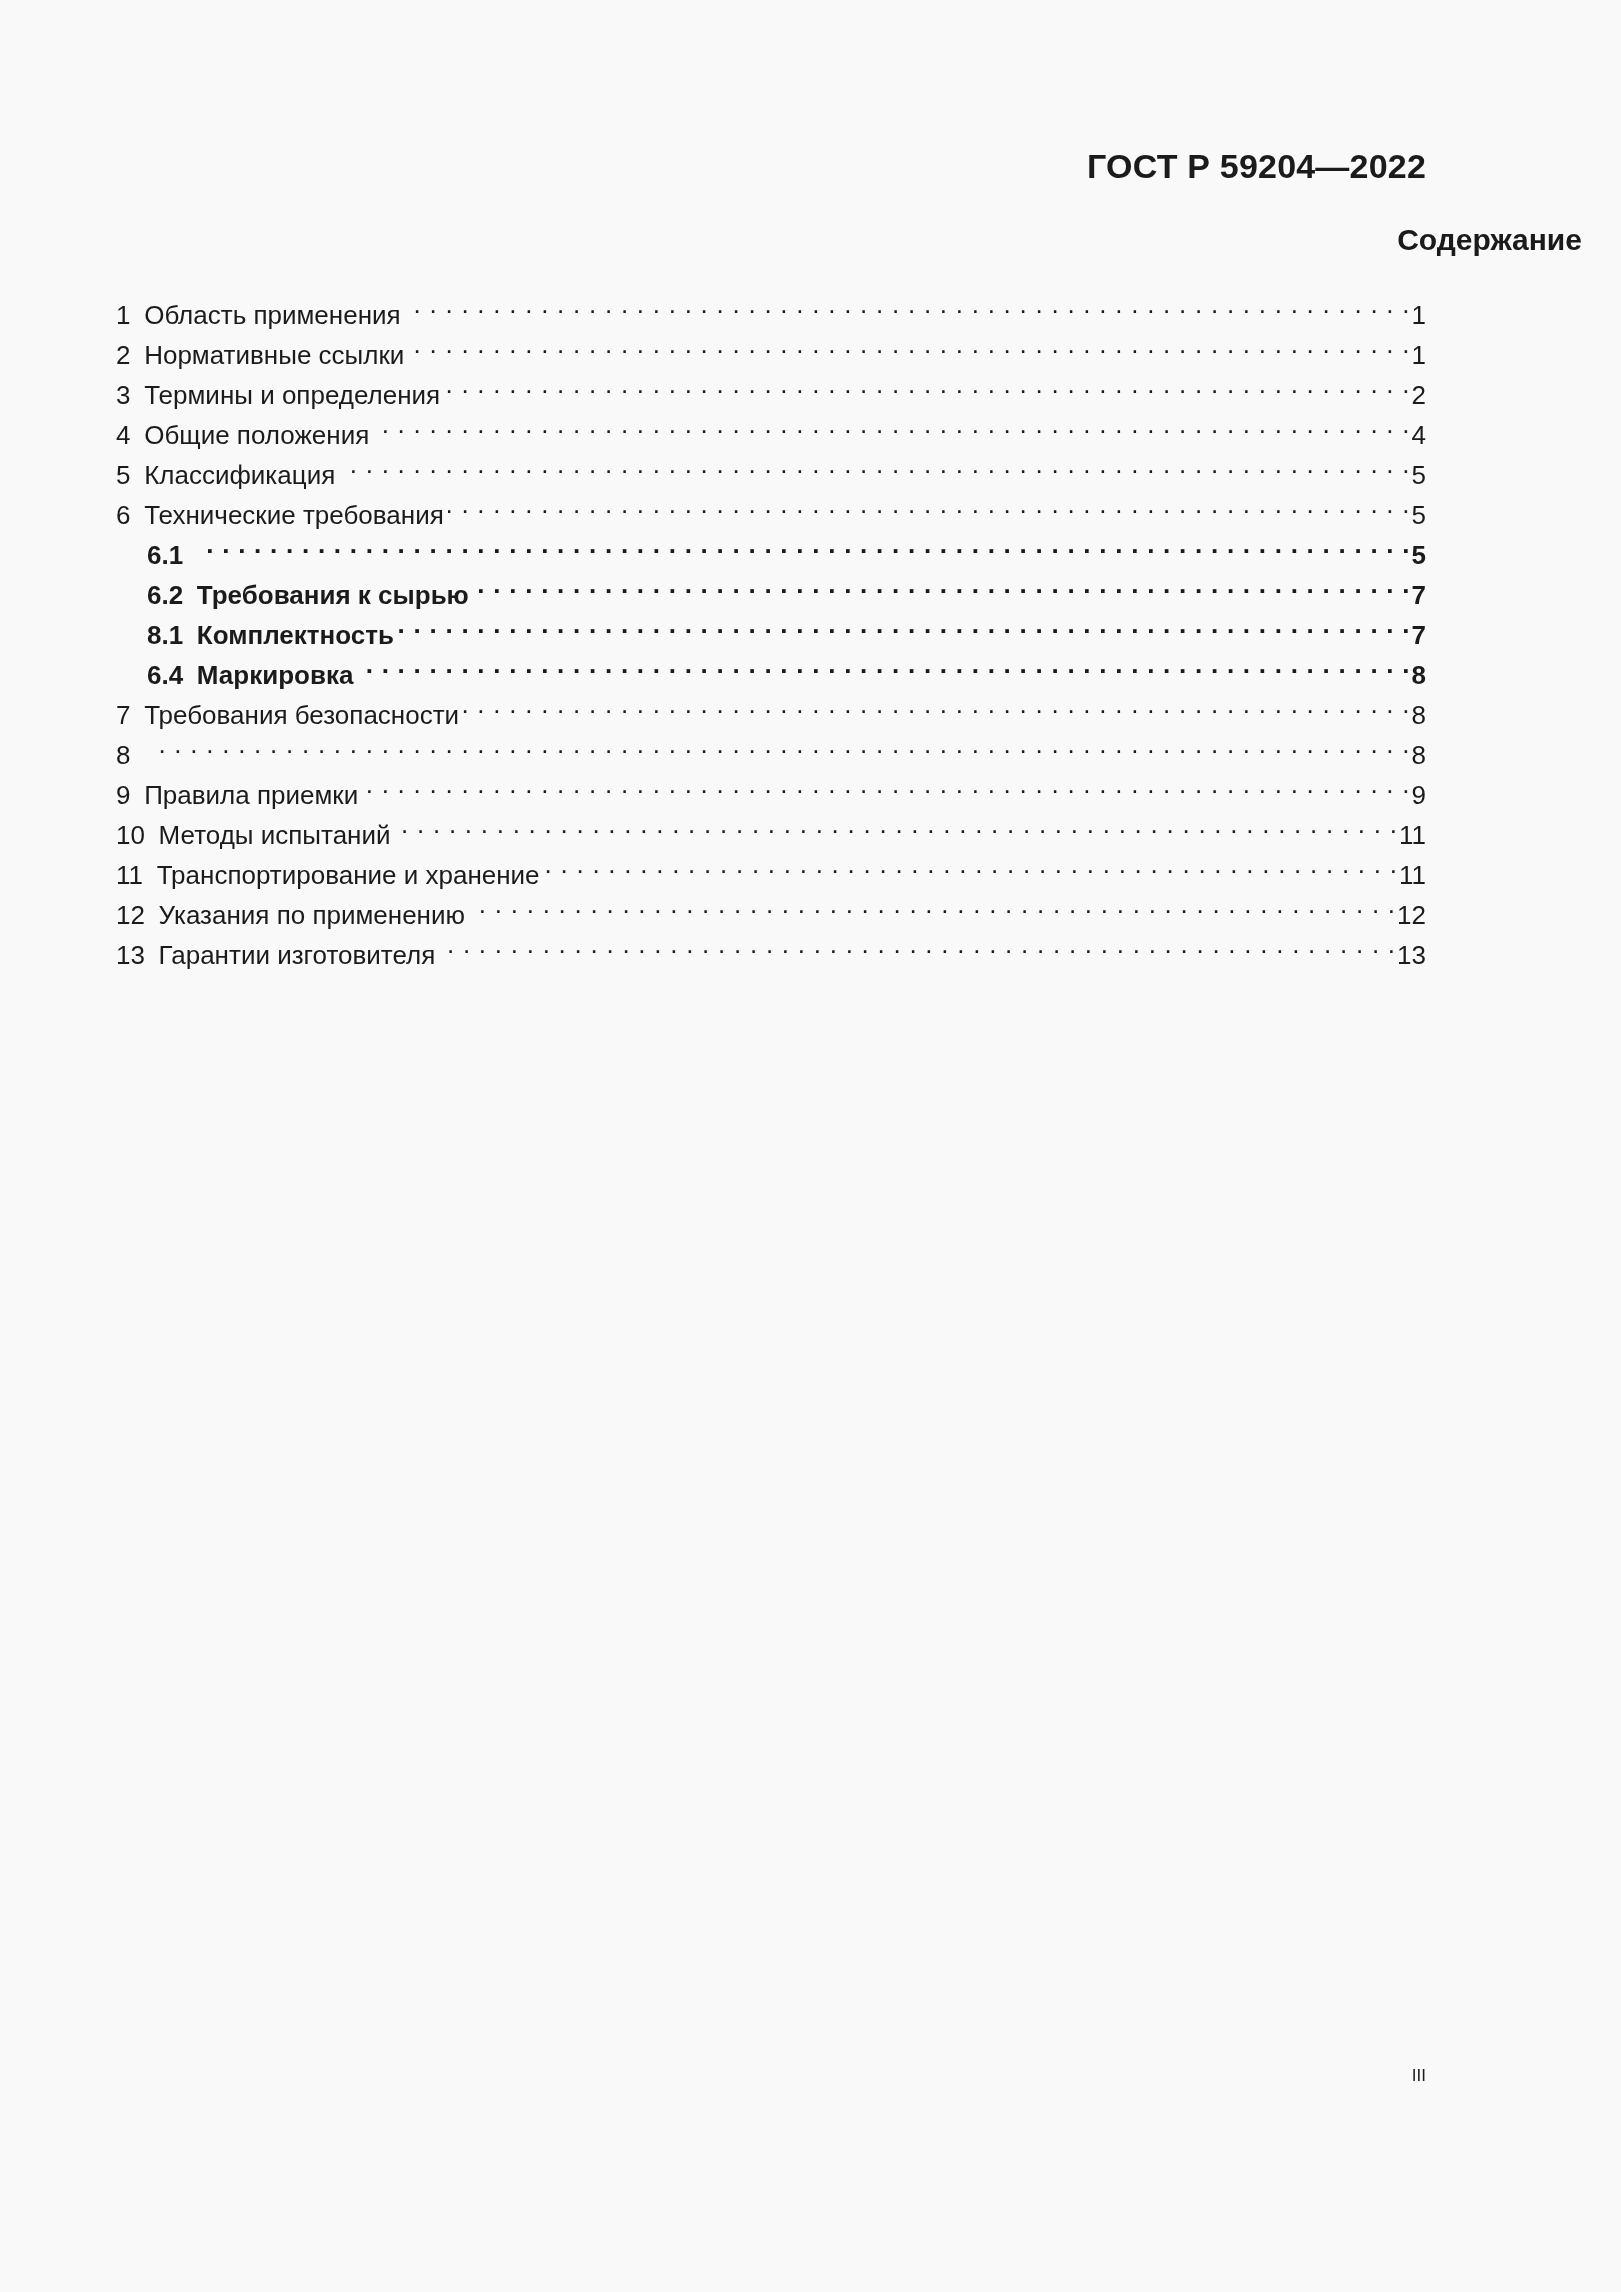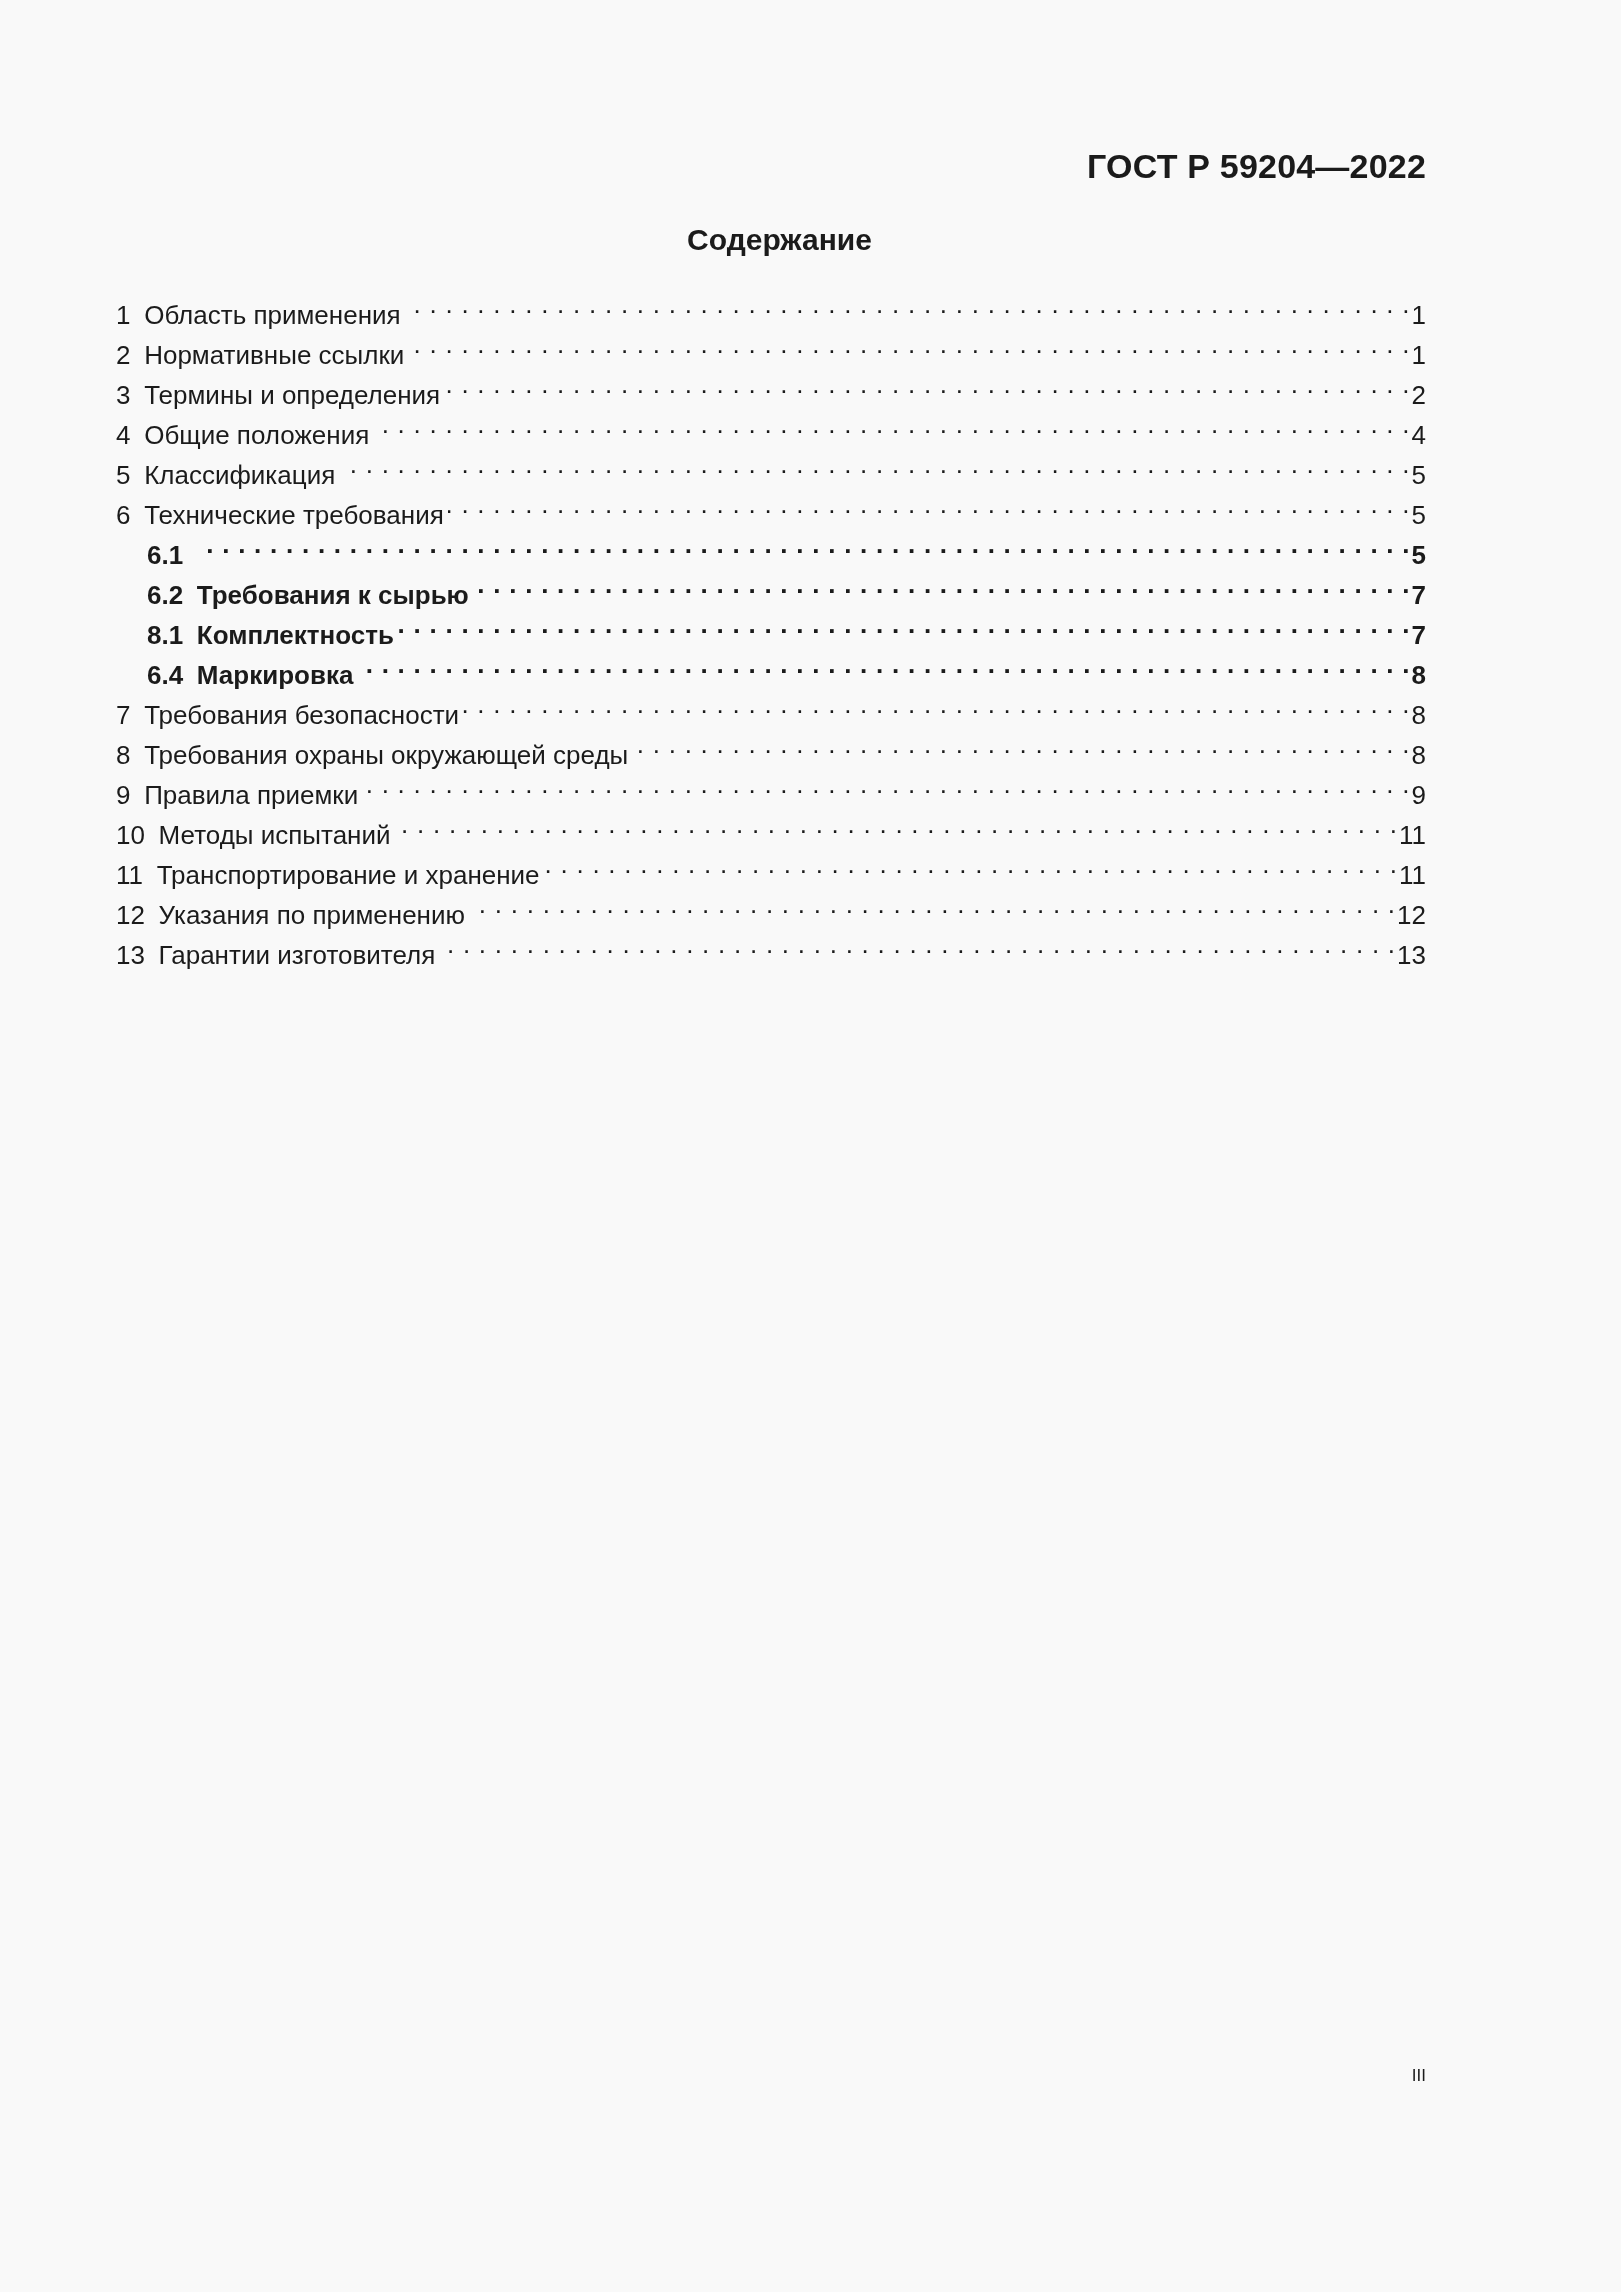--- a/index.html
+++ b/index.html
@@ -13,21 +13,21 @@
   }
   .doc-code {
     position: absolute;
     right: 195px; top: 147px;
     font-size: 34px; font-weight: bold;
     letter-spacing: 0.2px;
   }
   .toc-title {
     position: absolute;
     left: 0; right: 0; top: 223px;
-    text-align: center;
+    text-align: right;
     font-size: 30px; font-weight: bold;
     padding-left: 16px;
   }
   .toc-title span { position: relative; left: -39px; }
   .toc {
     position: absolute;
     left: 116px; top: 284px;
     width: 1310px;
     font-size: 26px;
   }
@@ -129,21 +129,20 @@
       <span class="toc-page">8</span>
     </div>
   <div class="toc-row">
       <span class="toc-num">7</span>
       <span class="toc-label">Требования безопасности</span>
       <span class="toc-dots"></span>
       <span class="toc-page">8</span>
     </div>
   <div class="toc-row">
       <span class="toc-num">8</span>
-      <span class="toc-label">Требования охраны окружающей среды</span>
       <span class="toc-dots"></span>
       <span class="toc-page">8</span>
     </div>
   <div class="toc-row">
       <span class="toc-num">9</span>
       <span class="toc-label">Правила приемки</span>
       <span class="toc-dots"></span>
       <span class="toc-page">9</span>
     </div>
   <div class="toc-row">

